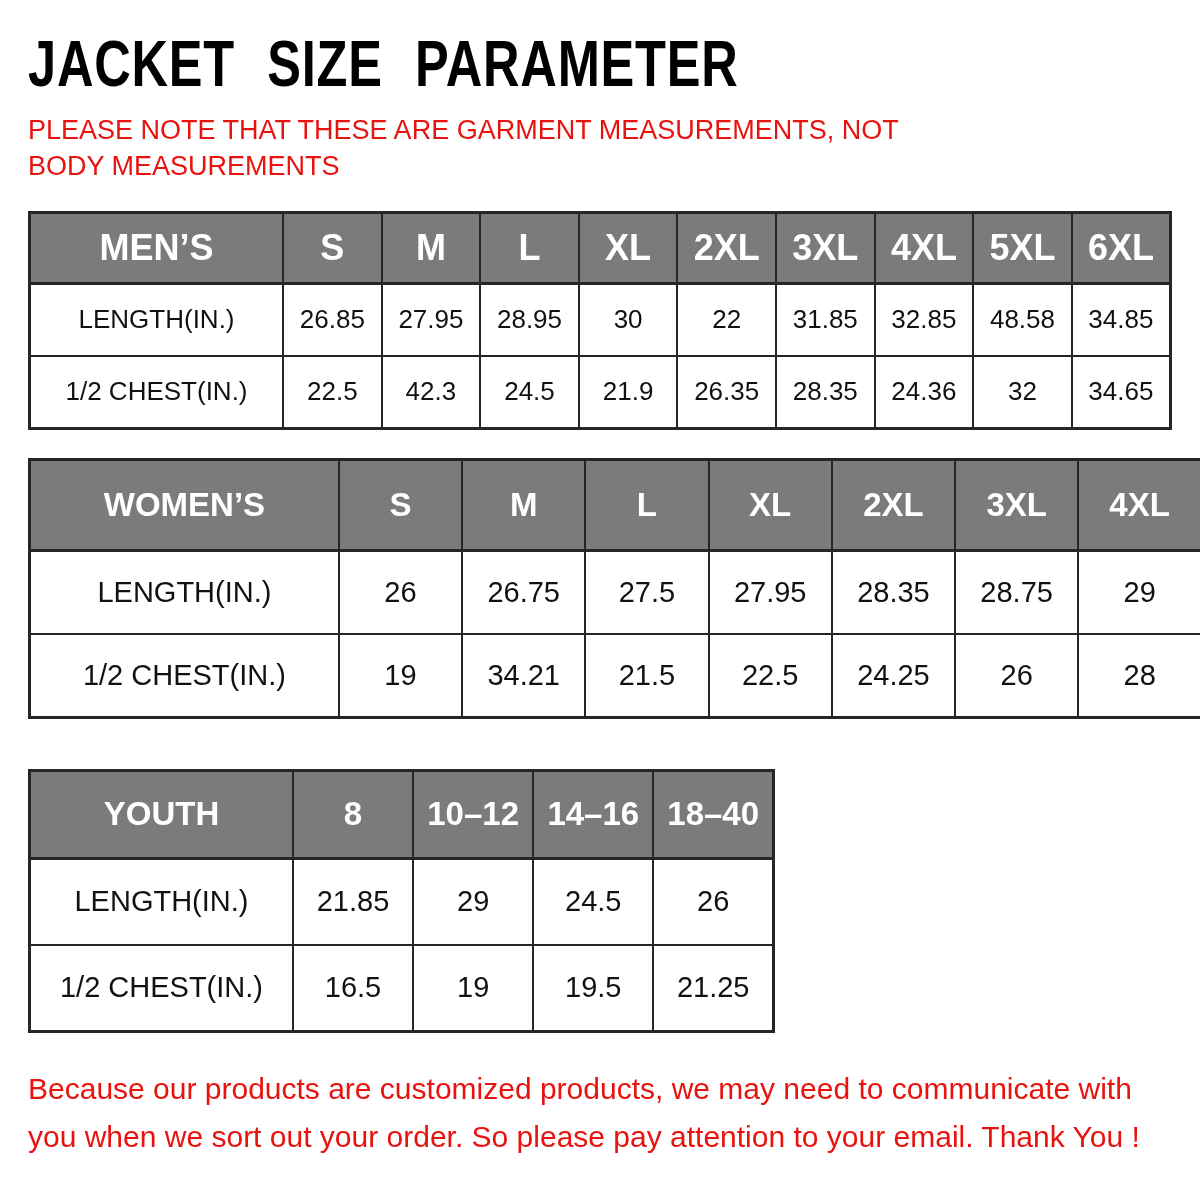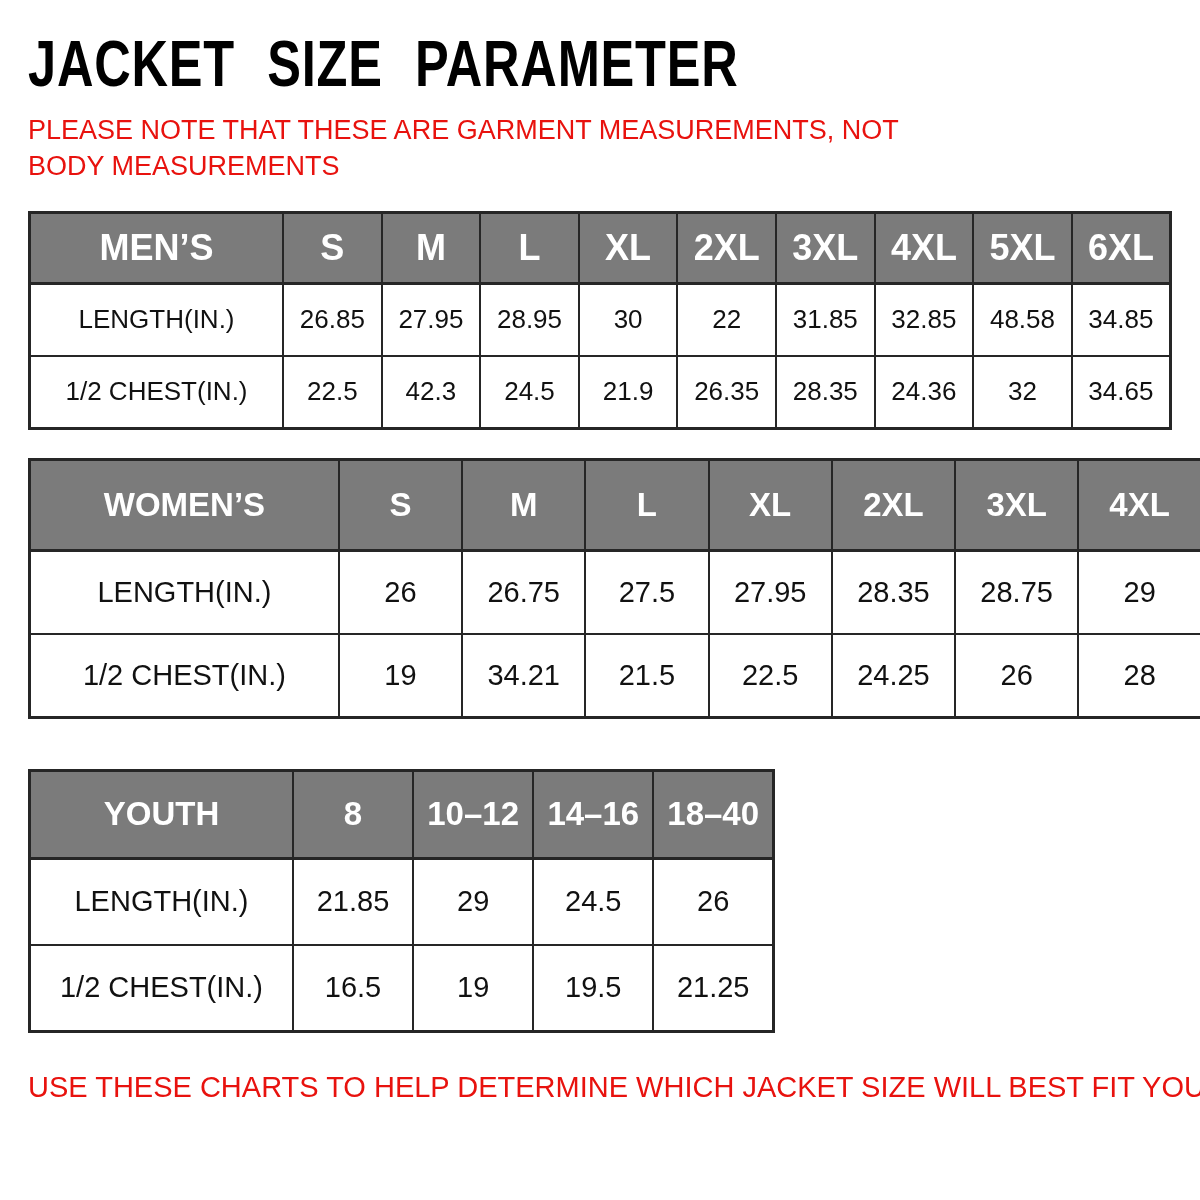--- a/index.html
+++ b/index.html
@@ -204,16 +204,17 @@
         <tr>
           <td class="label-col">1/2 CHEST(IN.)</td>
           <td>16.5</td>
           <td>19</td>
           <td>19.5</td>
           <td>21.25</td>
         </tr>
       </tbody>
     </table>
 
+  <p class="footer-paragraph">Because our products are customized products, we may need to communicate with you when we sort out your order. So please pay attention to your email. Thank You !</p>
 
   <p class="footer-tagline">USE THESE CHARTS TO HELP DETERMINE WHICH JACKET SIZE WILL BEST FIT YOU.</p>
 
 </div>
 
 </body></html>

